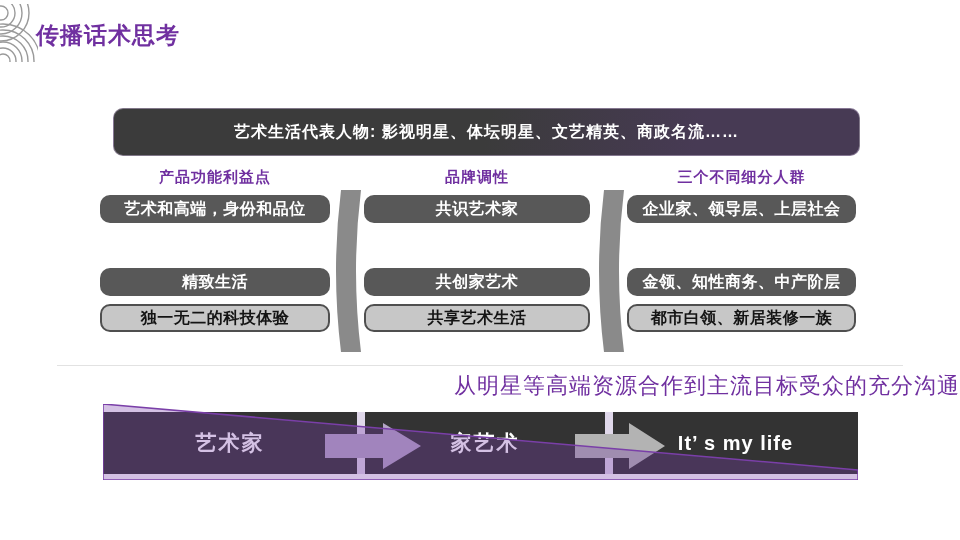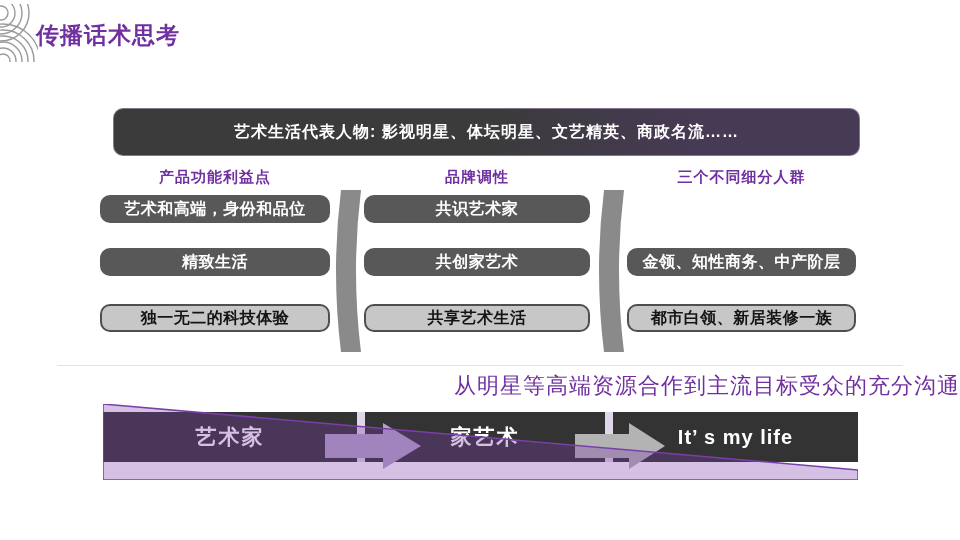--- a/index.html
+++ b/index.html
@@ -32,32 +32,32 @@
   .mbox{
     position:absolute;height:28px;border-radius:10px;box-sizing:border-box;
     display:flex;align-items:center;justify-content:center;
     font-size:16px;font-weight:bold;letter-spacing:0.5px;
   }
   .mbox.dark{background:#585858;color:#ffffff;}
   .mbox.light{background:#c7c7c7;color:#141414;border:2px solid #4f4f4f;}
   .c1{left:100px;width:230px;}
   .c2{left:364px;width:226px;}
   .c3{left:627px;width:229px;}
-  .r1{top:195px;} .r2{top:248px;} .r3{top:304px;}
+  .r1{top:195px;} .r2{top:268px;} .r3{top:304px;}
   .col-divider{position:absolute;top:190px;}
   .dv1{left:334px;} .dv2{left:597px;}
   
   .rule{position:absolute;left:57px;top:365px;width:846px;height:1px;background:#e2e2e2;}
   .statement{
     position:absolute;left:0;top:371px;width:960px;text-align:right;
     color:#7030a0;font-size:22px;font-weight:normal;letter-spacing:1px;
   }
   
   .flow-bar{
-    position:absolute;left:103px;top:412px;width:755px;height:50px;
+    position:absolute;left:103px;top:412px;width:755px;height:62px;
     display:flex;
   }
   .flow-seg{
     background:#333333;display:flex;align-items:center;justify-content:center;
     color:#ffffff;font-weight:bold;position:relative;z-index:1;
   }
   .seg-1{width:254px;font-size:21px;letter-spacing:2px;}
   .seg-2{width:240px;font-size:21px;letter-spacing:2px;}
   .seg-3{flex:1;font-size:20px;letter-spacing:1px;}
   .flow-sep{width:8px;background:#e0d8ea;position:relative;z-index:2;}
@@ -97,20 +97,21 @@
   <div class="col-header hdr-3">三个不同细分人群</div>
 
   <div class="mbox dark c1 r1">艺术和高端，身份和品位</div>
   <div class="mbox dark c1 r2">精致生活</div>
   <div class="mbox dark c2 r1">共识艺术家</div>
 
   <div class="mbox light c1 r3">独一无二的科技体验</div>
   <div class="mbox dark c2 r2">共创家艺术</div>
   <div class="mbox light c2 r3">共享艺术生活</div>
 
+  <div class="mbox dark c3 r1">企业家、领导层、上层社会</div>
   <div class="mbox dark c3 r2">金领、知性商务、中产阶层</div>
   <div class="mbox light c3 r3">都市白领、新居装修一族</div>
 
   <svg class="col-divider dv1" width="28" height="162" viewBox="0 0 28 162">
     <path d="M7,0 L27,0 Q17,81 27,162 L7,162 Q-3,81 7,0 Z" fill="#8a8a8a"></path>
   </svg>
   <svg class="col-divider dv2" width="28" height="162" viewBox="0 0 28 162">
     <path d="M7,0 L27,0 Q17,81 27,162 L7,162 Q-3,81 7,0 Z" fill="#8a8a8a"></path>
   </svg>
 

